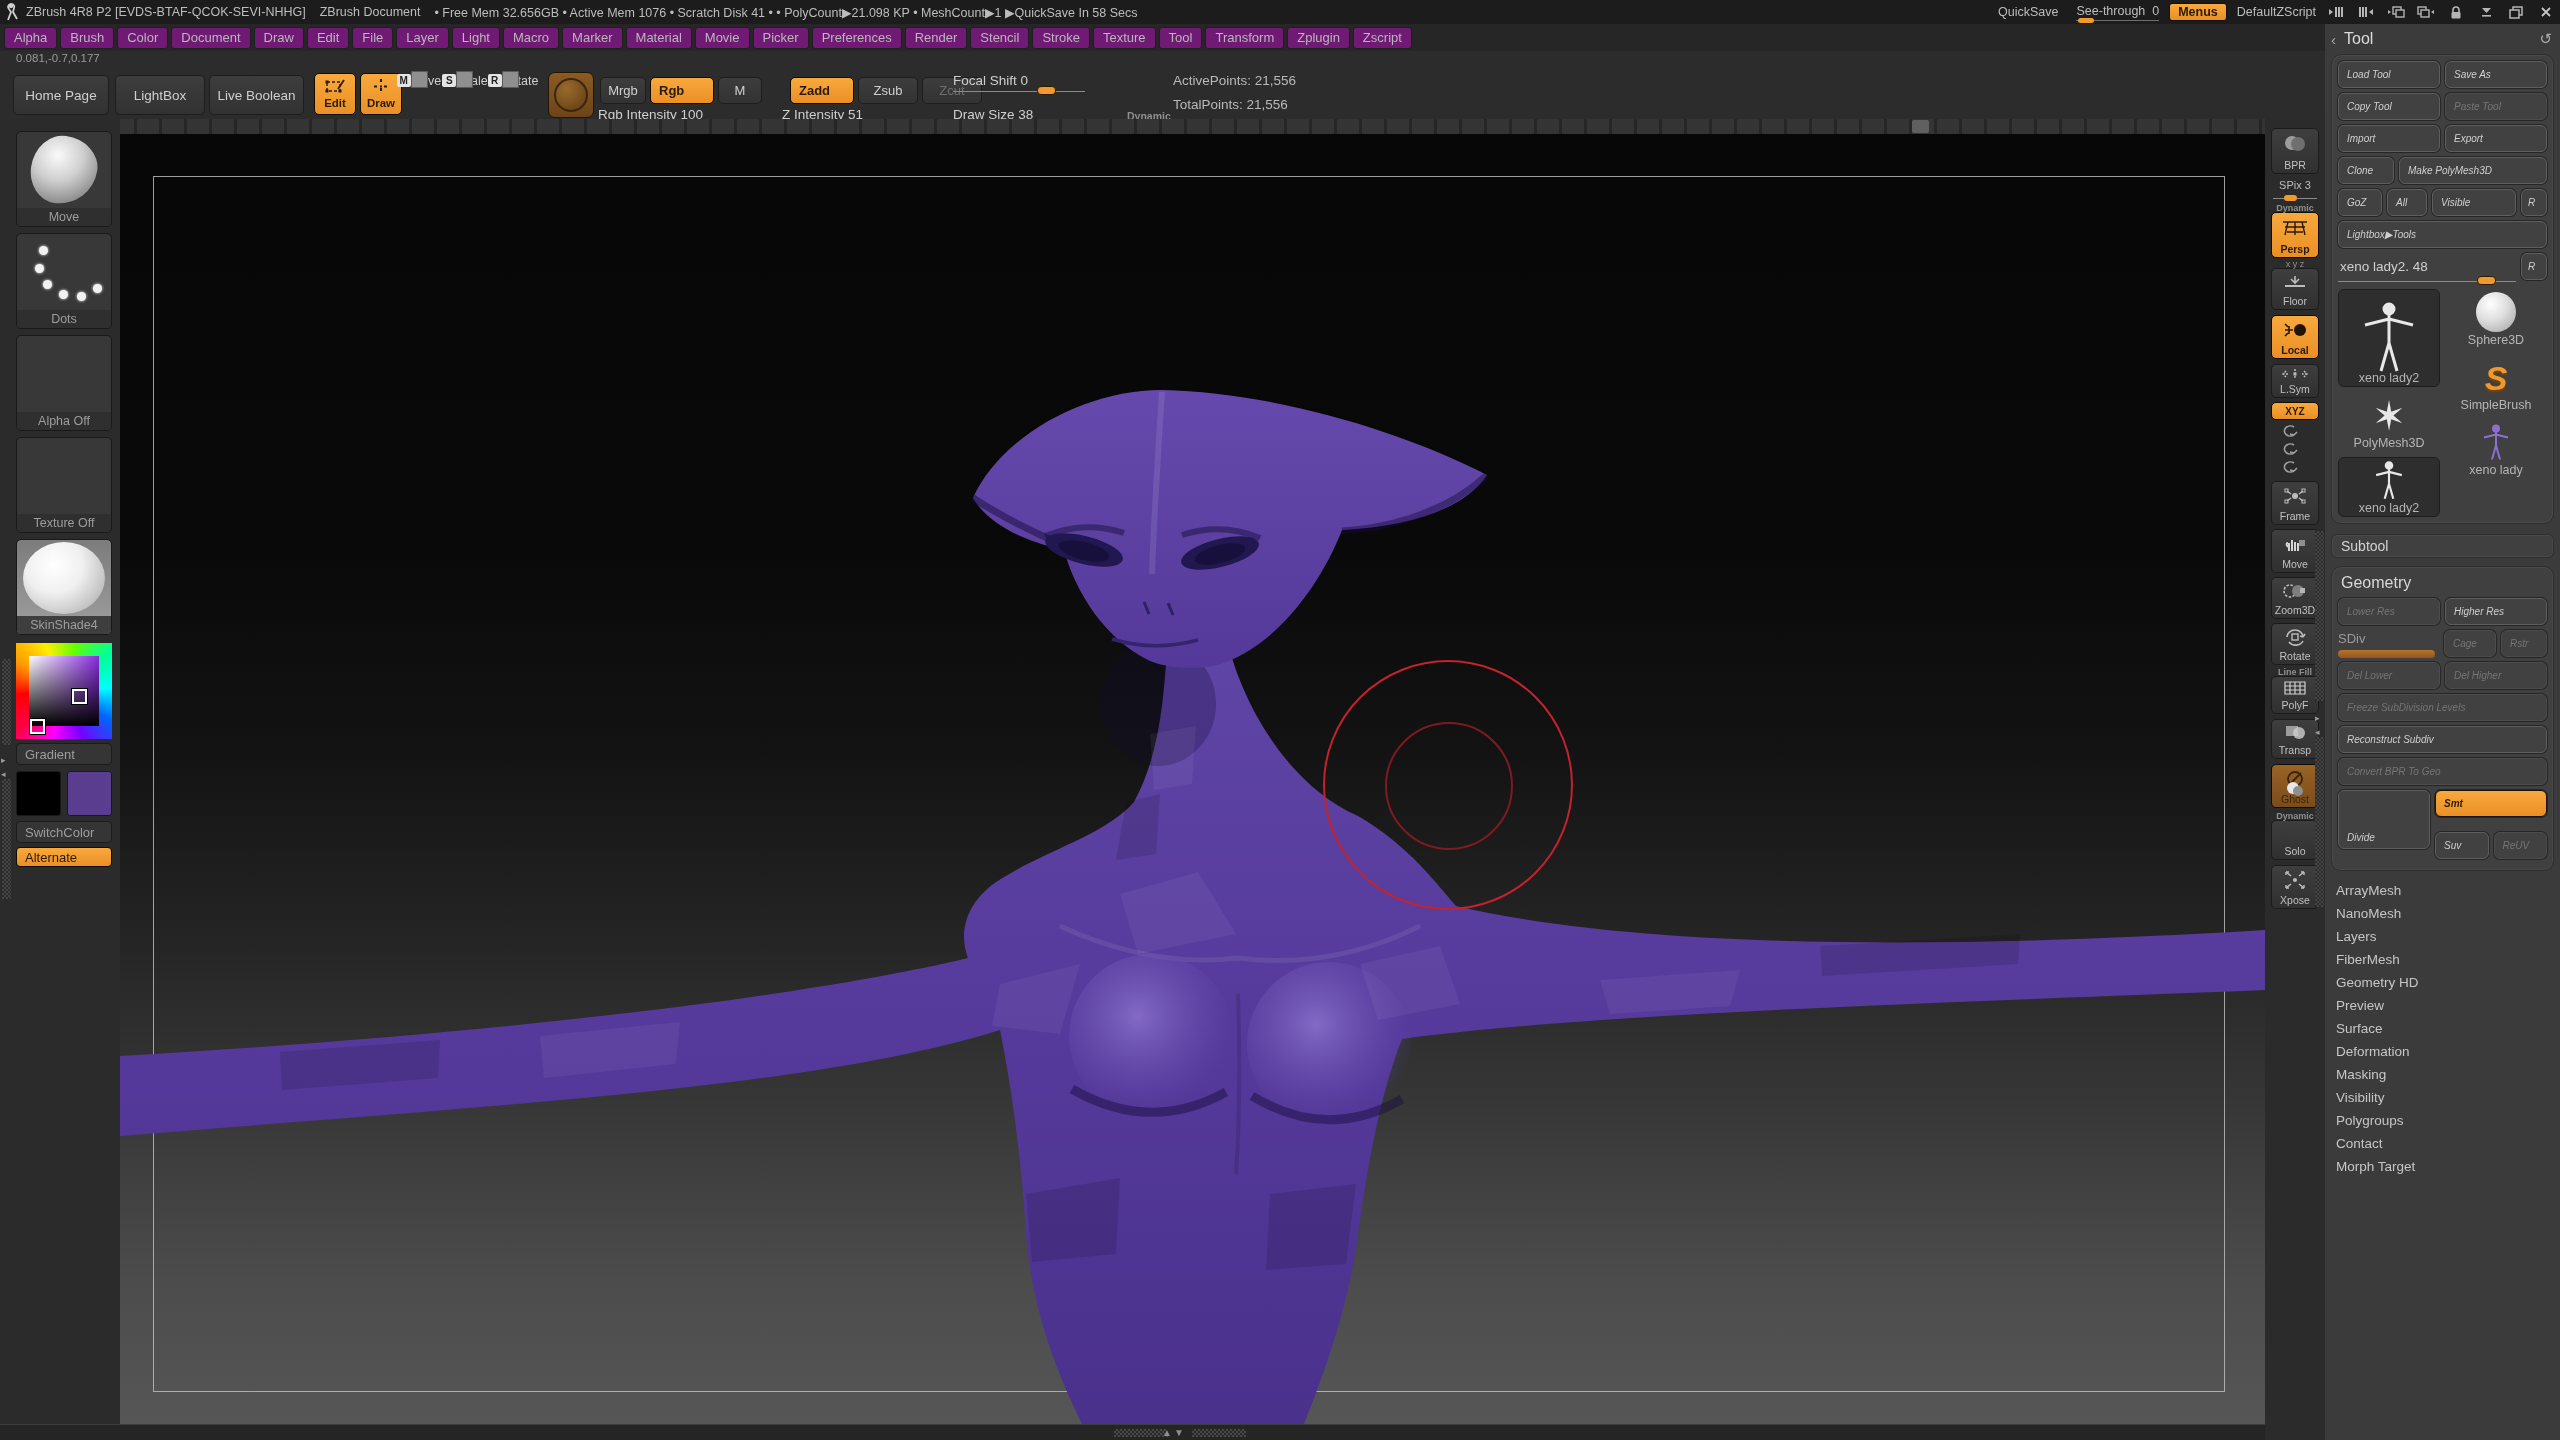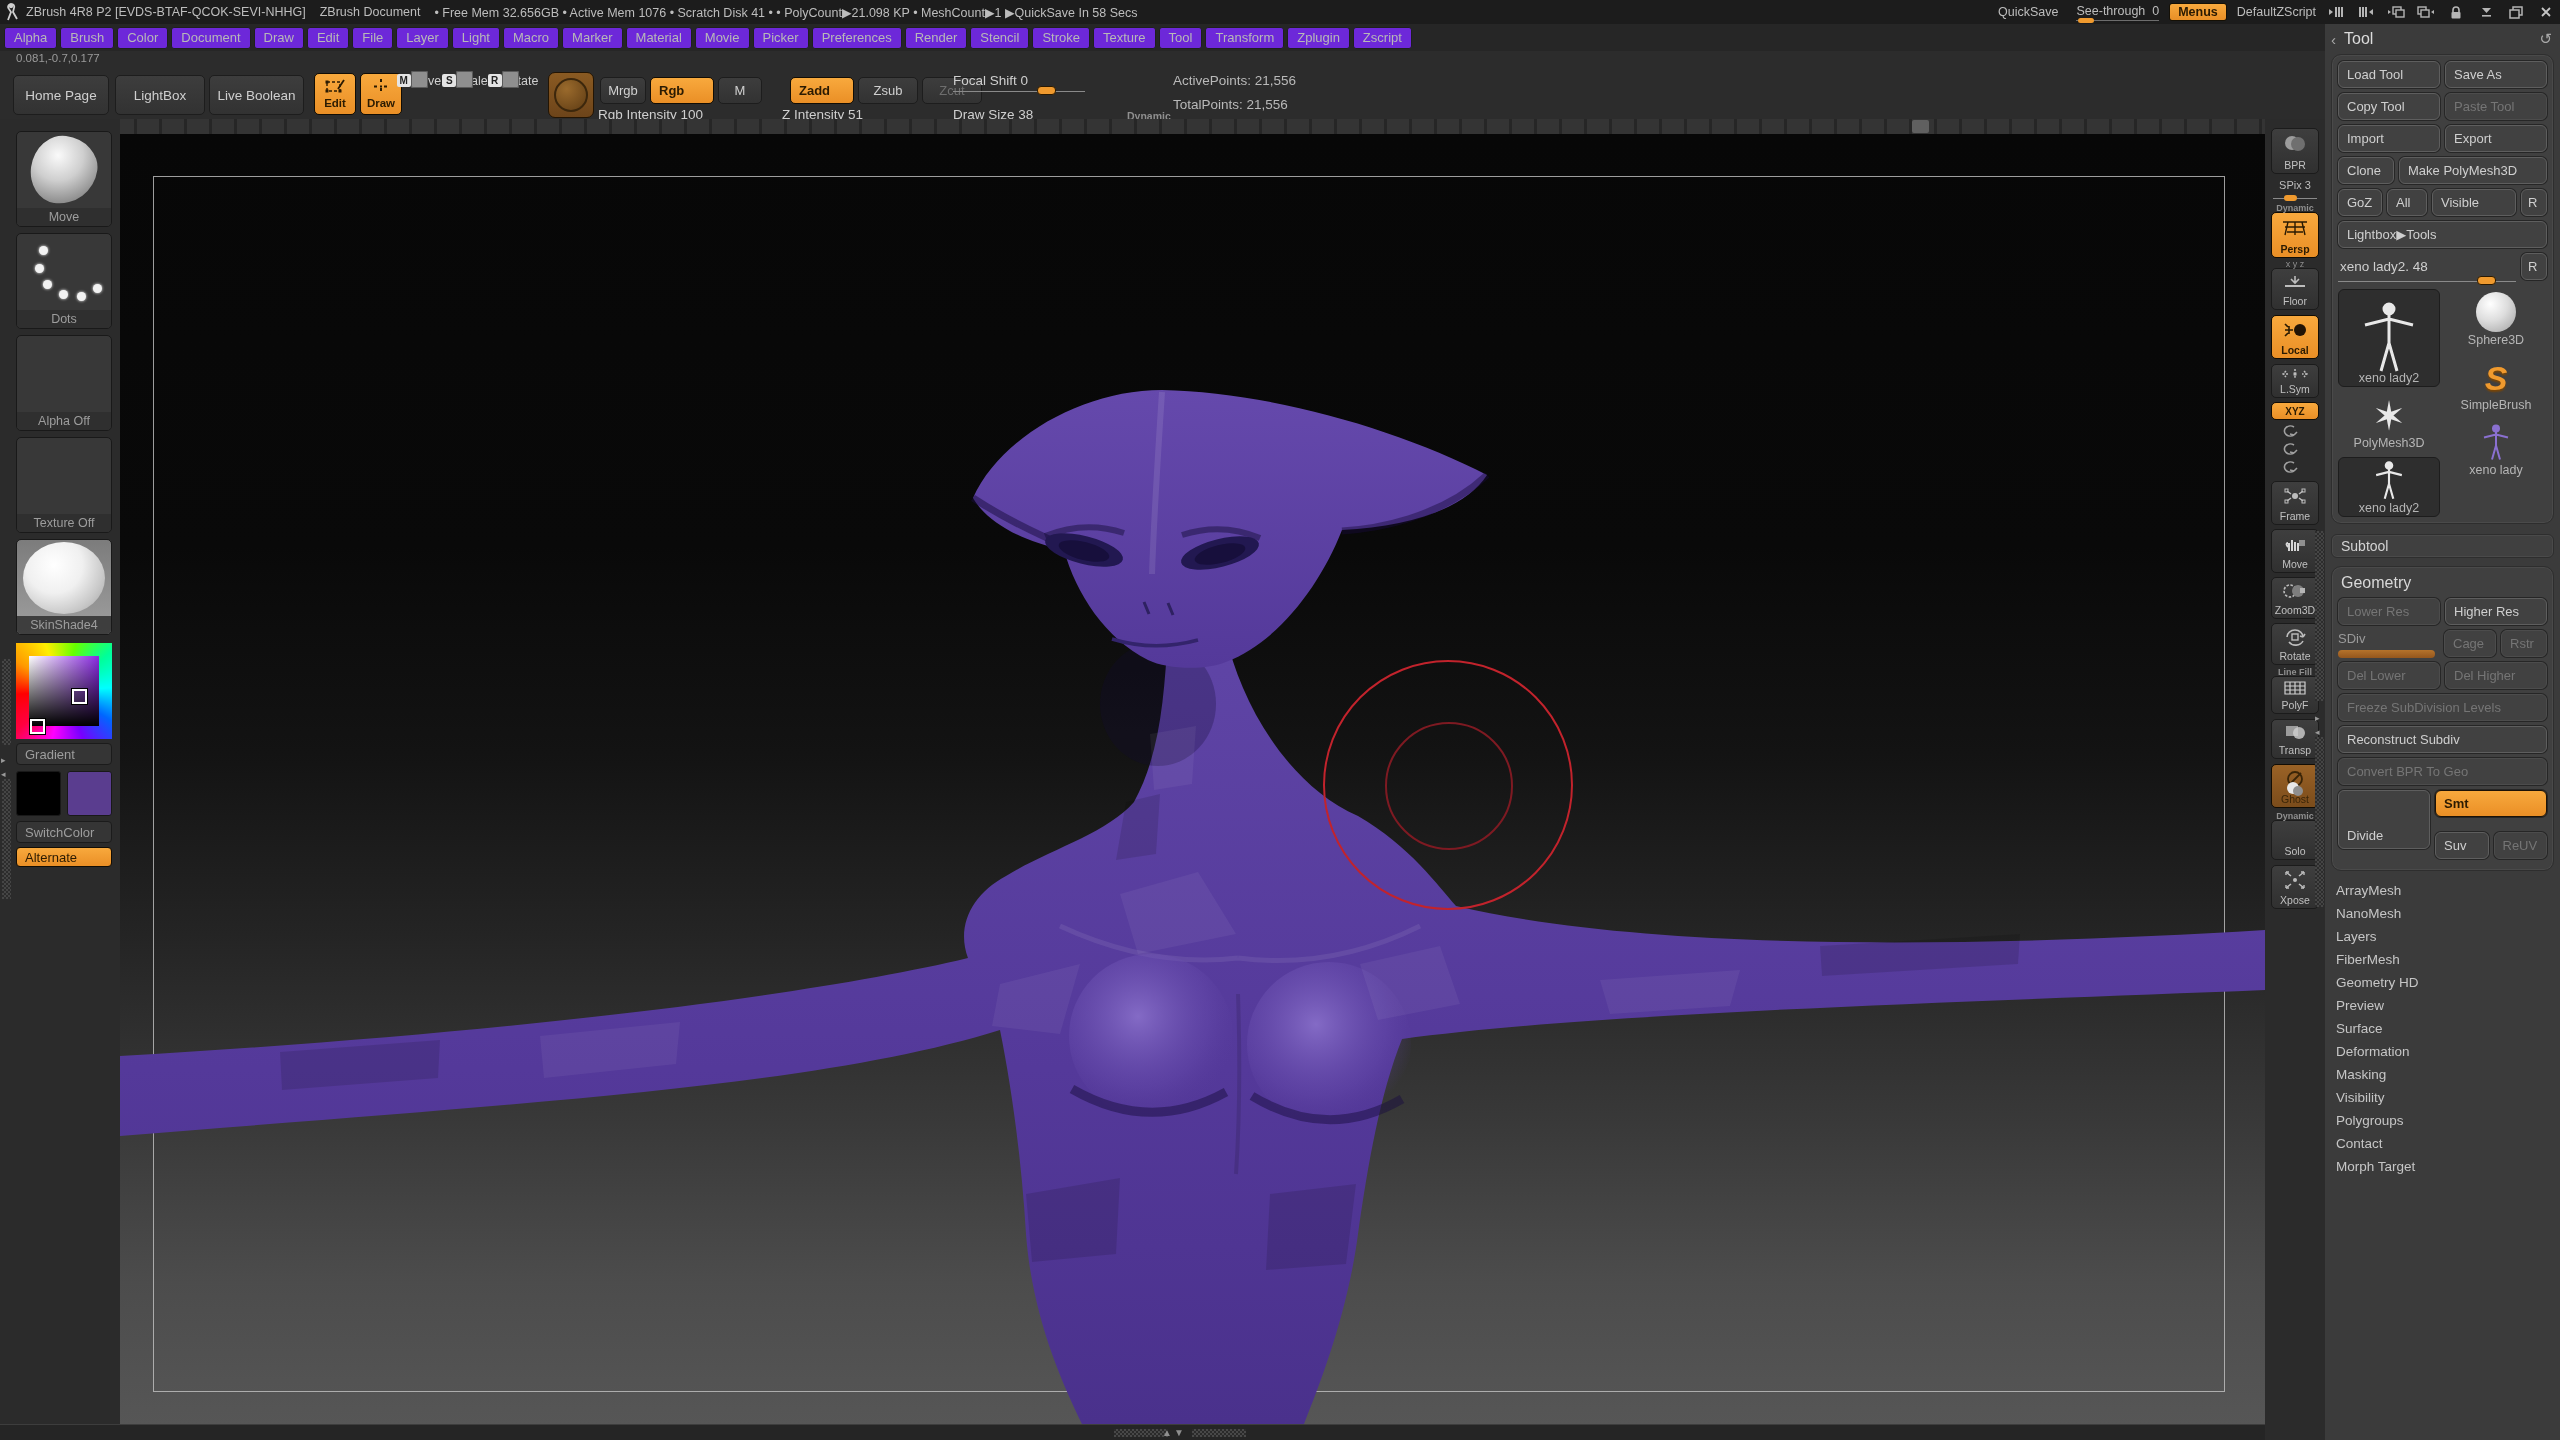--- a/index.html
+++ b/index.html
@@ -16,21 +16,21 @@
   .tb-btn{padding:1px 8px;border-radius:3px;}
   .tb-menus{background:linear-gradient(#f8a93d,#e98f26);color:#2a1a02;border:1px solid #151005;font-weight:bold;}
   .see{position:relative;padding-bottom:3px;}
   .see .track{position:absolute;left:0;right:0;bottom:0;height:1px;background:#6d6d6d;}
   .see .knob{position:absolute;bottom:-2px;height:5px;width:16px;border-radius:3px;background:#f09a2e;}
   .tb-ico{display:inline-flex;align-items:center;justify-content:center;width:20px;height:18px;color:#b5b5b5;}
   .tb-ico svg{display:block;}
   
   .menubar{position:absolute;left:0;top:24px;width:2325px;height:27px;background:#262626;
            display:flex;align-items:center;padding-left:4px;box-sizing:border-box;gap:3px;}
-  .menu-item{background:#6d28d9;border:1px solid #1f1f1f;border-radius:3px;color:#b8b8b8;
+  .menu-item{background:#701a75;border:1px solid #1f1f1f;border-radius:3px;color:#b8b8b8;
              font-size:13px;padding:3px 9px 4px;line-height:1;}
   
   .topshelf{position:absolute;left:0;top:51px;width:2325px;height:68px;background:#2c2c2c;}
   .coords{position:absolute;left:16px;top:1px;font-size:11.5px;color:#9a9a9a;}
   .shelfbtn{position:absolute;box-sizing:border-box;background:linear-gradient(#3d3d3d,#323232);
             border:1px solid #1d1d1d;border-radius:5px;color:#cfcfcf;font-size:13.5px;
             display:flex;align-items:center;justify-content:center;}
   .shelfbtn.sm{font-size:13px;}
   .shelfbtn.orange{background:linear-gradient(#f8a93d,#ea8f26);color:#2b1b02;border-color:#120d04;font-weight:bold;}
   .shelfbtn.dim{color:#6e6e6e;}
@@ -104,22 +104,22 @@
   .gyro{position:absolute;left:14px;color:#9f9f9f;font-size:14px;}
   
   .rightpanel{position:absolute;left:2325px;top:24px;width:235px;height:1416px;background:#3b3b3b;overflow:hidden;}
   .rp-head{display:flex;align-items:center;height:26px;padding:2px 8px 0 6px;color:#dcdcdc;font-size:16px;}
   .rp-head .t{flex:1;margin-left:8px;}
   .rp-head .chev,.rp-head .hist{color:#a9a9a9;font-size:15px;}
   .pgroup{margin:2px 6px 0;background:#404040;border:1px solid #2e2e2e;border-radius:10px;
           box-shadow:inset 0 0 0 1px #4a4a4a;padding:6px;box-sizing:border-box;}
   .prow{display:flex;gap:5px;margin-bottom:5px;}
   .pbtn{box-sizing:border-box;height:27px;background:#414141;border:1px solid #5e5e5e;border-radius:6px;
-        box-shadow:0 0 0 1px #262626;color:#cfcfcf;font-size:13px;display:flex;align-items:center;
-        padding:0 8px;overflow:hidden;white-space:nowrap;}
+        box-shadow:0 0 0 1px #262626;color:#cfcfcf;font-size:10px;display:flex;align-items:center;
+        padding:0 8px;overflow:hidden;white-space:nowrap;font-style:italic;}
   .pbtn.grow{flex:1;}
   .pbtn.dim{color:#757575;border-color:#4c4c4c;}
   .pbtn.orange{background:linear-gradient(#f8a93d,#ea8f26);color:#2b1b02;border-color:#1c1206;font-weight:bold;}
   .pslider{position:relative;flex:1;display:flex;align-items:center;color:#cfcfcf;font-size:13.5px;padding:0 2px;}
   .pslider .track{position:absolute;left:0;right:0;bottom:-2px;height:1px;background:#8a8a8a;}
   .pslider .knob{position:absolute;bottom:-5px;width:17px;height:7px;border-radius:4px;background:#f09a2e;border:1px solid #2b1a02;}
   .thumbs{display:flex;gap:5px;}
   .tcol{flex:1;display:flex;flex-direction:column;gap:5px;}
   .thumb{position:relative;background:#2e2e2e;border:1px solid #1d1d1d;border-radius:6px;overflow:hidden;
          display:flex;align-items:center;justify-content:center;}

